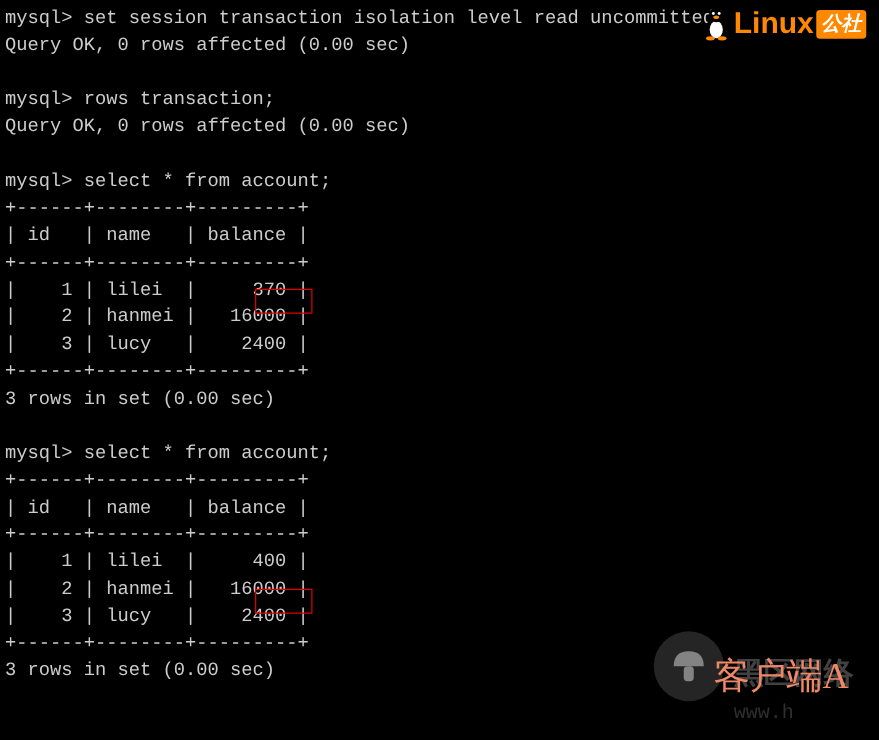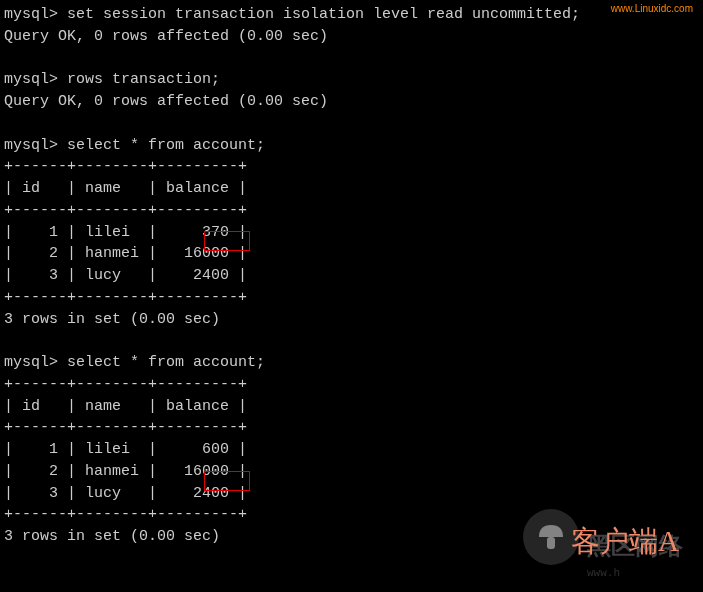--- a/index.html
+++ b/index.html
@@ -95,38 +95,53 @@
       color: #555;
       font-family: Liberation Mono, monospace;
       margin-top: 40px;
     }
     .watermark-bottom .main-text {
       font-size: 24px;
       font-weight: bold;
       color: #777;
     }
     .watermark-bottom .sub-text {
-      font-size: 11px;
+      font-size: 16px;
       color: #555;
     }
     .client-label {
       position: absolute;
       bottom: 30px;
       right: 24px;
       color: #e86;
       font-family: 'SimSun', serif;
       font-size: 29px;
       z-index: 10;
     }
   </style>
 </head>
 <body>
 
 <div class="logo-top">
-  <div class="url">www.Linuxidc.com</div>
+  <div class="brand">
+    <span class="penguin">
+      <svg viewBox="0 0 20 24">
+          <ellipse cx="10" cy="15" rx="7" ry="8" fill="#000"></ellipse>
+          <ellipse cx="10" cy="16" rx="4.5" ry="6" fill="#fff"></ellipse>
+          <circle cx="10" cy="6" r="5" fill="#000"></circle>
+          <circle cx="8" cy="5" r="1" fill="#fff"></circle>
+          <circle cx="12" cy="5" r="1" fill="#fff"></circle>
+          <ellipse cx="10" cy="7.5" rx="2" ry="1.2" fill="#ff8800"></ellipse>
+          <ellipse cx="6" cy="22" rx="3" ry="1.5" fill="#ff8800"></ellipse>
+          <ellipse cx="14" cy="22" rx="3" ry="1.5" fill="#ff8800"></ellipse>
+        </svg>
+    </span>
+    <span>Linux</span>
+      <span class="suffix">公社</span>
+  </div>
 </div>
 
 <div class="terminal"><span>mysql&gt;</span> <span>set session transaction isolation level read uncommitted;</span>
 <span>Query OK, 0 rows affected (0.00 sec)</span>
 
 <span>mysql&gt;</span> <span>rows transaction;</span>
 <span>Query OK, 0 rows affected (0.00 sec)</span>
 
 <span>mysql&gt;</span> <span>select * from account;</span>
 <span>+------+--------+---------+</span>
@@ -135,21 +150,21 @@
 |    <span>1</span> | <span>lilei</span>  |     <span>370</span> |
 |    <span>2</span> | <span>hanmei</span> |   <span>16000</span> |
 |    <span>3</span> | <span>lucy</span>   |    <span>2400</span> |
 <span>+------+--------+---------+</span>
 <span>3 rows in set (0.00 sec)</span>
 
 <span>mysql&gt;</span> <span>select * from account;</span>
 <span>+------+--------+---------+</span>
 | <span>id</span>   | <span>name</span>   | <span>balance</span> |
 <span>+------+--------+---------+</span>
-|    <span>1</span> | <span>lilei</span>  |     <span>600</span> |
+|    <span>1</span> | <span>lilei</span>  |     <span>400</span> |
 |    <span>2</span> | <span>hanmei</span> |   <span>16000</span> |
 |    <span>3</span> | <span>lucy</span>   |    <span>2400</span> |
 <span>+------+--------+---------+</span>
 <span>3 rows in set (0.00 sec)</span>
 </div>
 
 <div class="highlight-box" style="top:231px; left:204px; width:46px; height:20px;"></div>
 <div class="highlight-box" style="top:471px; left:204px; width:46px; height:20px;"></div>
 
 <div class="watermark-bottom">

